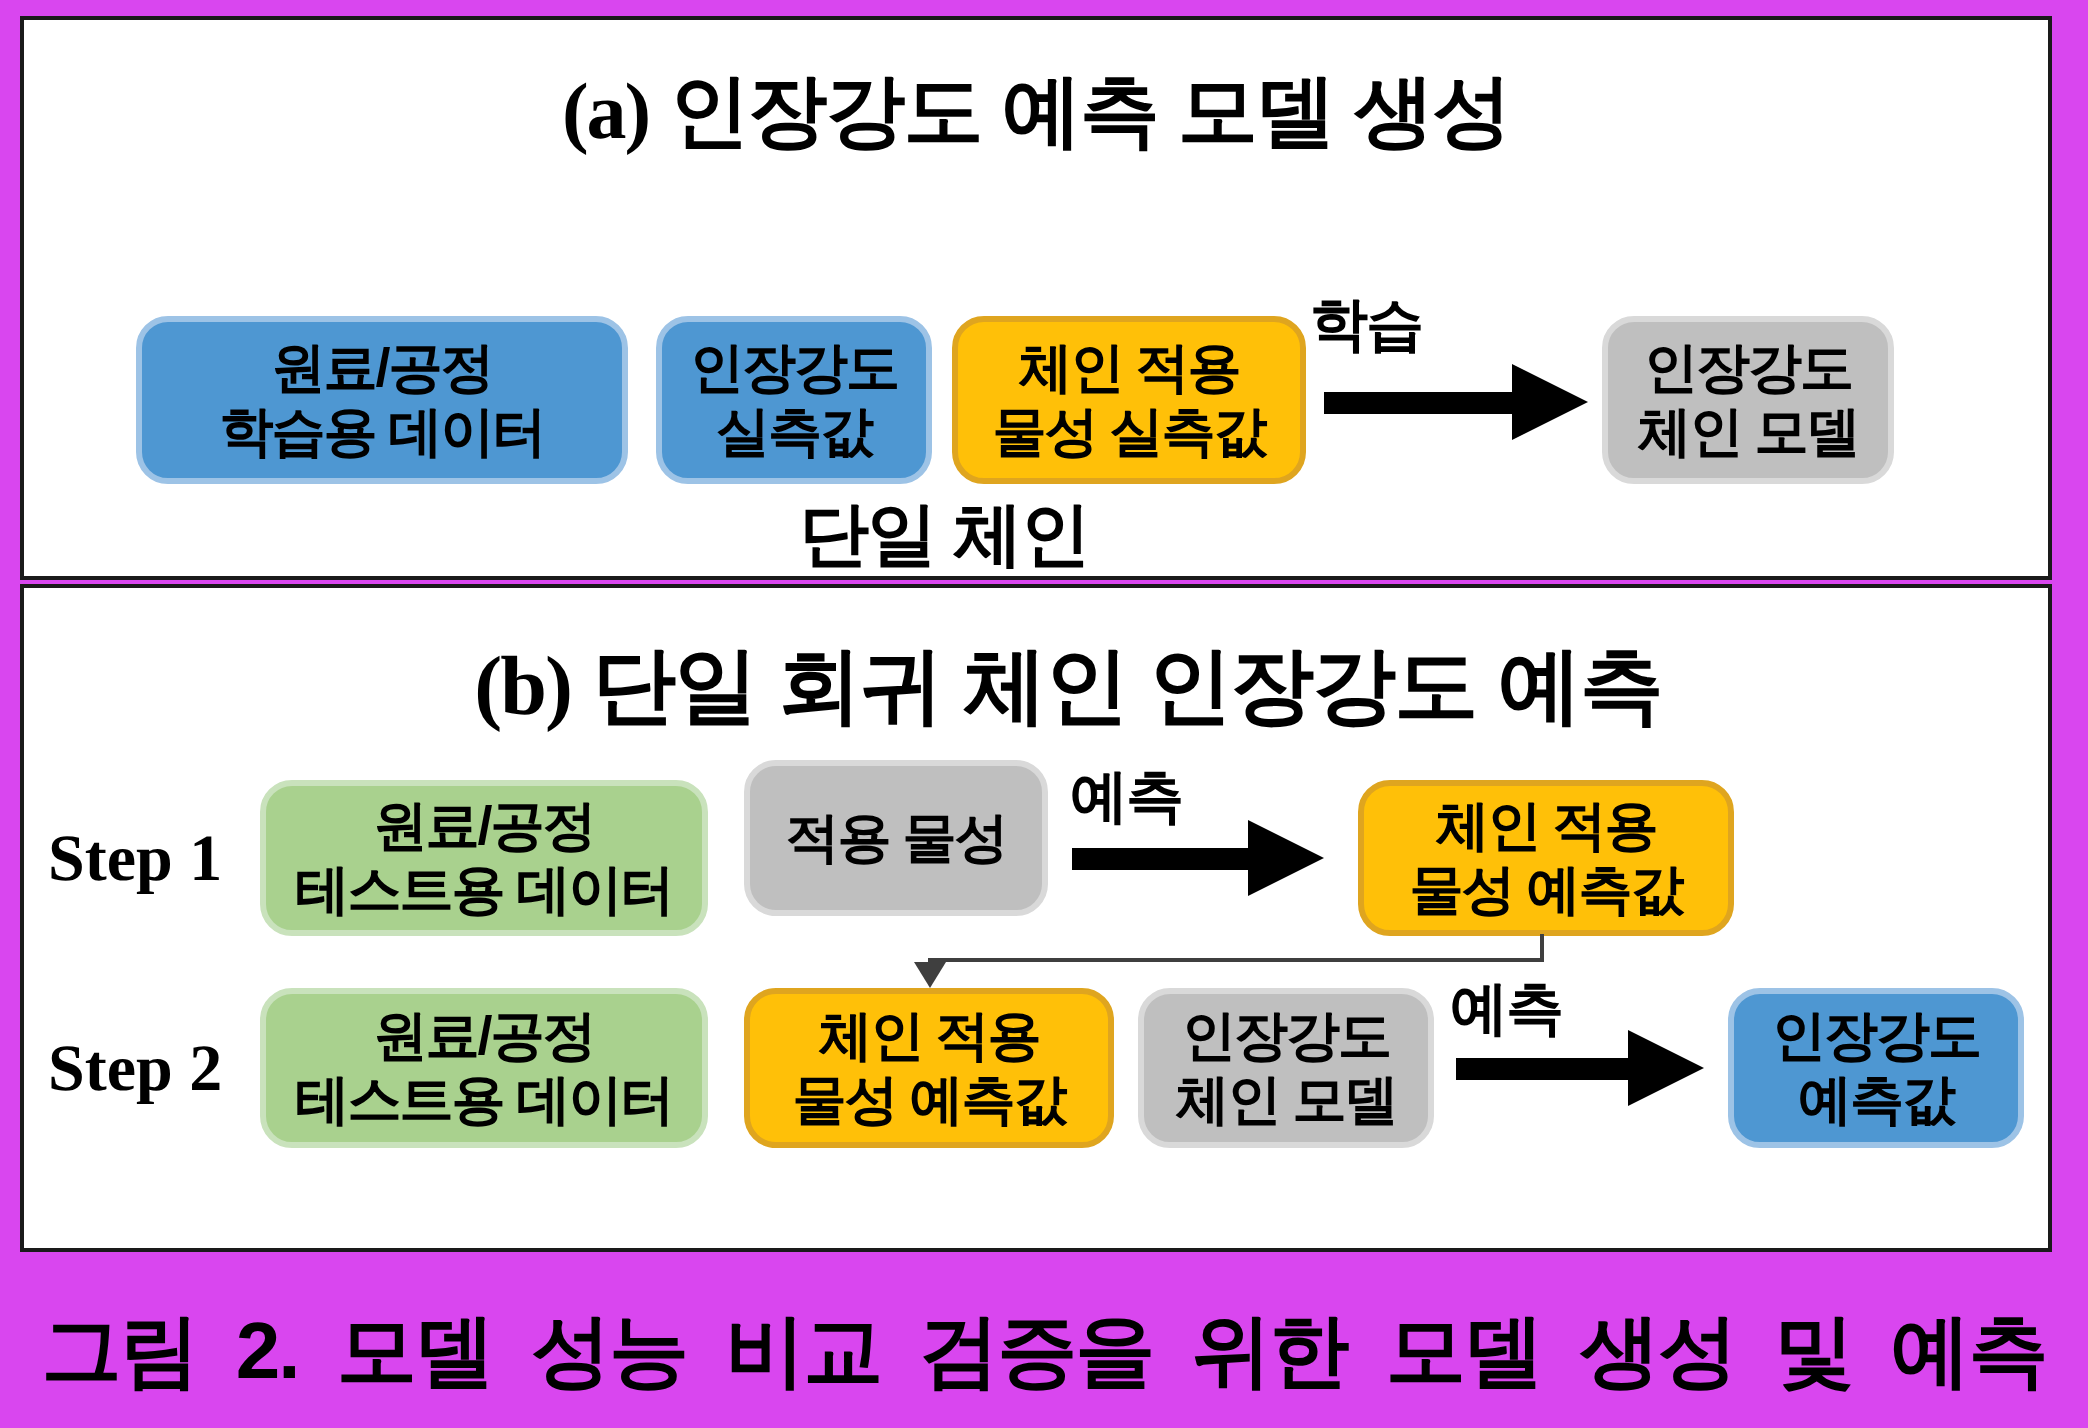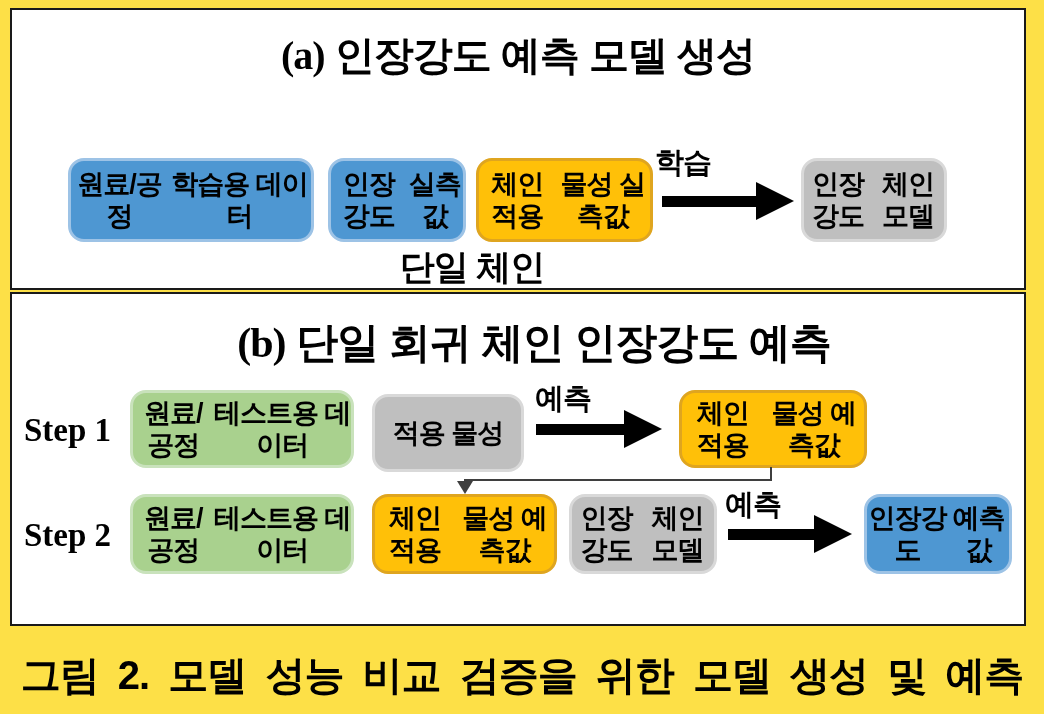--- a/index.html
+++ b/index.html
@@ -1,27 +1,27 @@
 <!DOCTYPE html>
 <html><head>
 <meta charset="utf-8">
 <style>
   html,body{margin:0;padding:0;background:#ffffff;}
-  #page{position:relative;width:1044px;height:714px;background:#fde047;
+  #page{position:relative;width:1044px;height:714px;background:#d946ef;
         font-family:"Liberation Sans","DejaVu Sans",sans-serif;color:#000;overflow:hidden;}
   .panel{position:absolute;border:2px solid #1a1a1a;background:#ffffff;box-sizing:border-box;}
   #panel-a{left:10px;top:8px;width:1016px;height:282px;}
   #panel-b{left:10px;top:292px;width:1016px;height:334px;}
   .sec-title{position:absolute;left:10px;width:1016px;text-align:center;
              font-weight:800;line-height:1.18;letter-spacing:-1px;}
   #title-a{top:32px;font-size:40px;}
   #title-b{top:318px;font-size:42px;padding-left:16px;}
   .serif{font-family:"Liberation Serif","DejaVu Serif",serif;font-weight:700;}
   .box{position:absolute;border:3px solid;border-radius:16px;box-sizing:border-box;
-       display:flex;flex-direction:row;align-items:center;justify-content:center;
+       display:flex;flex-direction:column;align-items:center;justify-content:center;
        font-weight:800;font-size:27px;line-height:1.2;text-align:center;letter-spacing:-1px;}
   .shaft{position:absolute;background:#000;}
   .head{position:absolute;width:0;height:0;border-top:19px solid transparent;
         border-bottom:19px solid transparent;border-left:38px solid #000;}
   .arrow-label{position:absolute;font-weight:800;font-size:29px;text-align:left;letter-spacing:-1px;}
   .step-label{position:absolute;font-size:33px;}
   .conn{position:absolute;background:#3f3f3f;}
   .conn-head{position:absolute;width:0;height:0;border-left:8px solid transparent;
              border-right:8px solid transparent;border-top:13px solid #3f3f3f;}
   #footnote-a{position:absolute;left:372px;width:200px;top:244px;text-align:center;
@@ -69,21 +69,21 @@
   <div class="sec-title" id="title-b">
     <span class="serif">(b)</span> <span>단일 회귀 체인 인장강도 예측</span>
   </div>
 
   <div class="step-label serif" style="left:24px;top:412px;width:110px">Step 1</div>
 
   <div class="box" style="left: 130px; top: 390px; width: 224px; height: 78px; background: rgb(169, 209, 142); border-color: rgb(201, 226, 188);">
     <span>원료/공정</span>
     <span>테스트용 데이터</span>
   </div>
-  <div class="box" style="left: 372px; top: 394px; width: 152px; height: 78px; background: rgb(191, 191, 191); border-color: rgb(217, 217, 217); gap: 30px;">
+  <div class="box" style="left: 372px; top: 380px; width: 152px; height: 78px; background: rgb(191, 191, 191); border-color: rgb(217, 217, 217); gap: 30px;">
     <span>적용 물성</span>
   </div>
 
   <div class="arrow-label" style="left:535px;top:379px;width:120px">예측</div>
   <div class="shaft" style="left:536px;top:424px;width:90px;height:11px"></div>
   <div class="head" style="left:624px;top:410px"></div>
 
   <div class="box" style="left: 679px; top: 390px; width: 188px; height: 78px; background: rgb(255, 192, 8); border-color: rgb(223, 165, 31);">
     <span>체인 적용</span>
     <span>물성 예측값</span>

